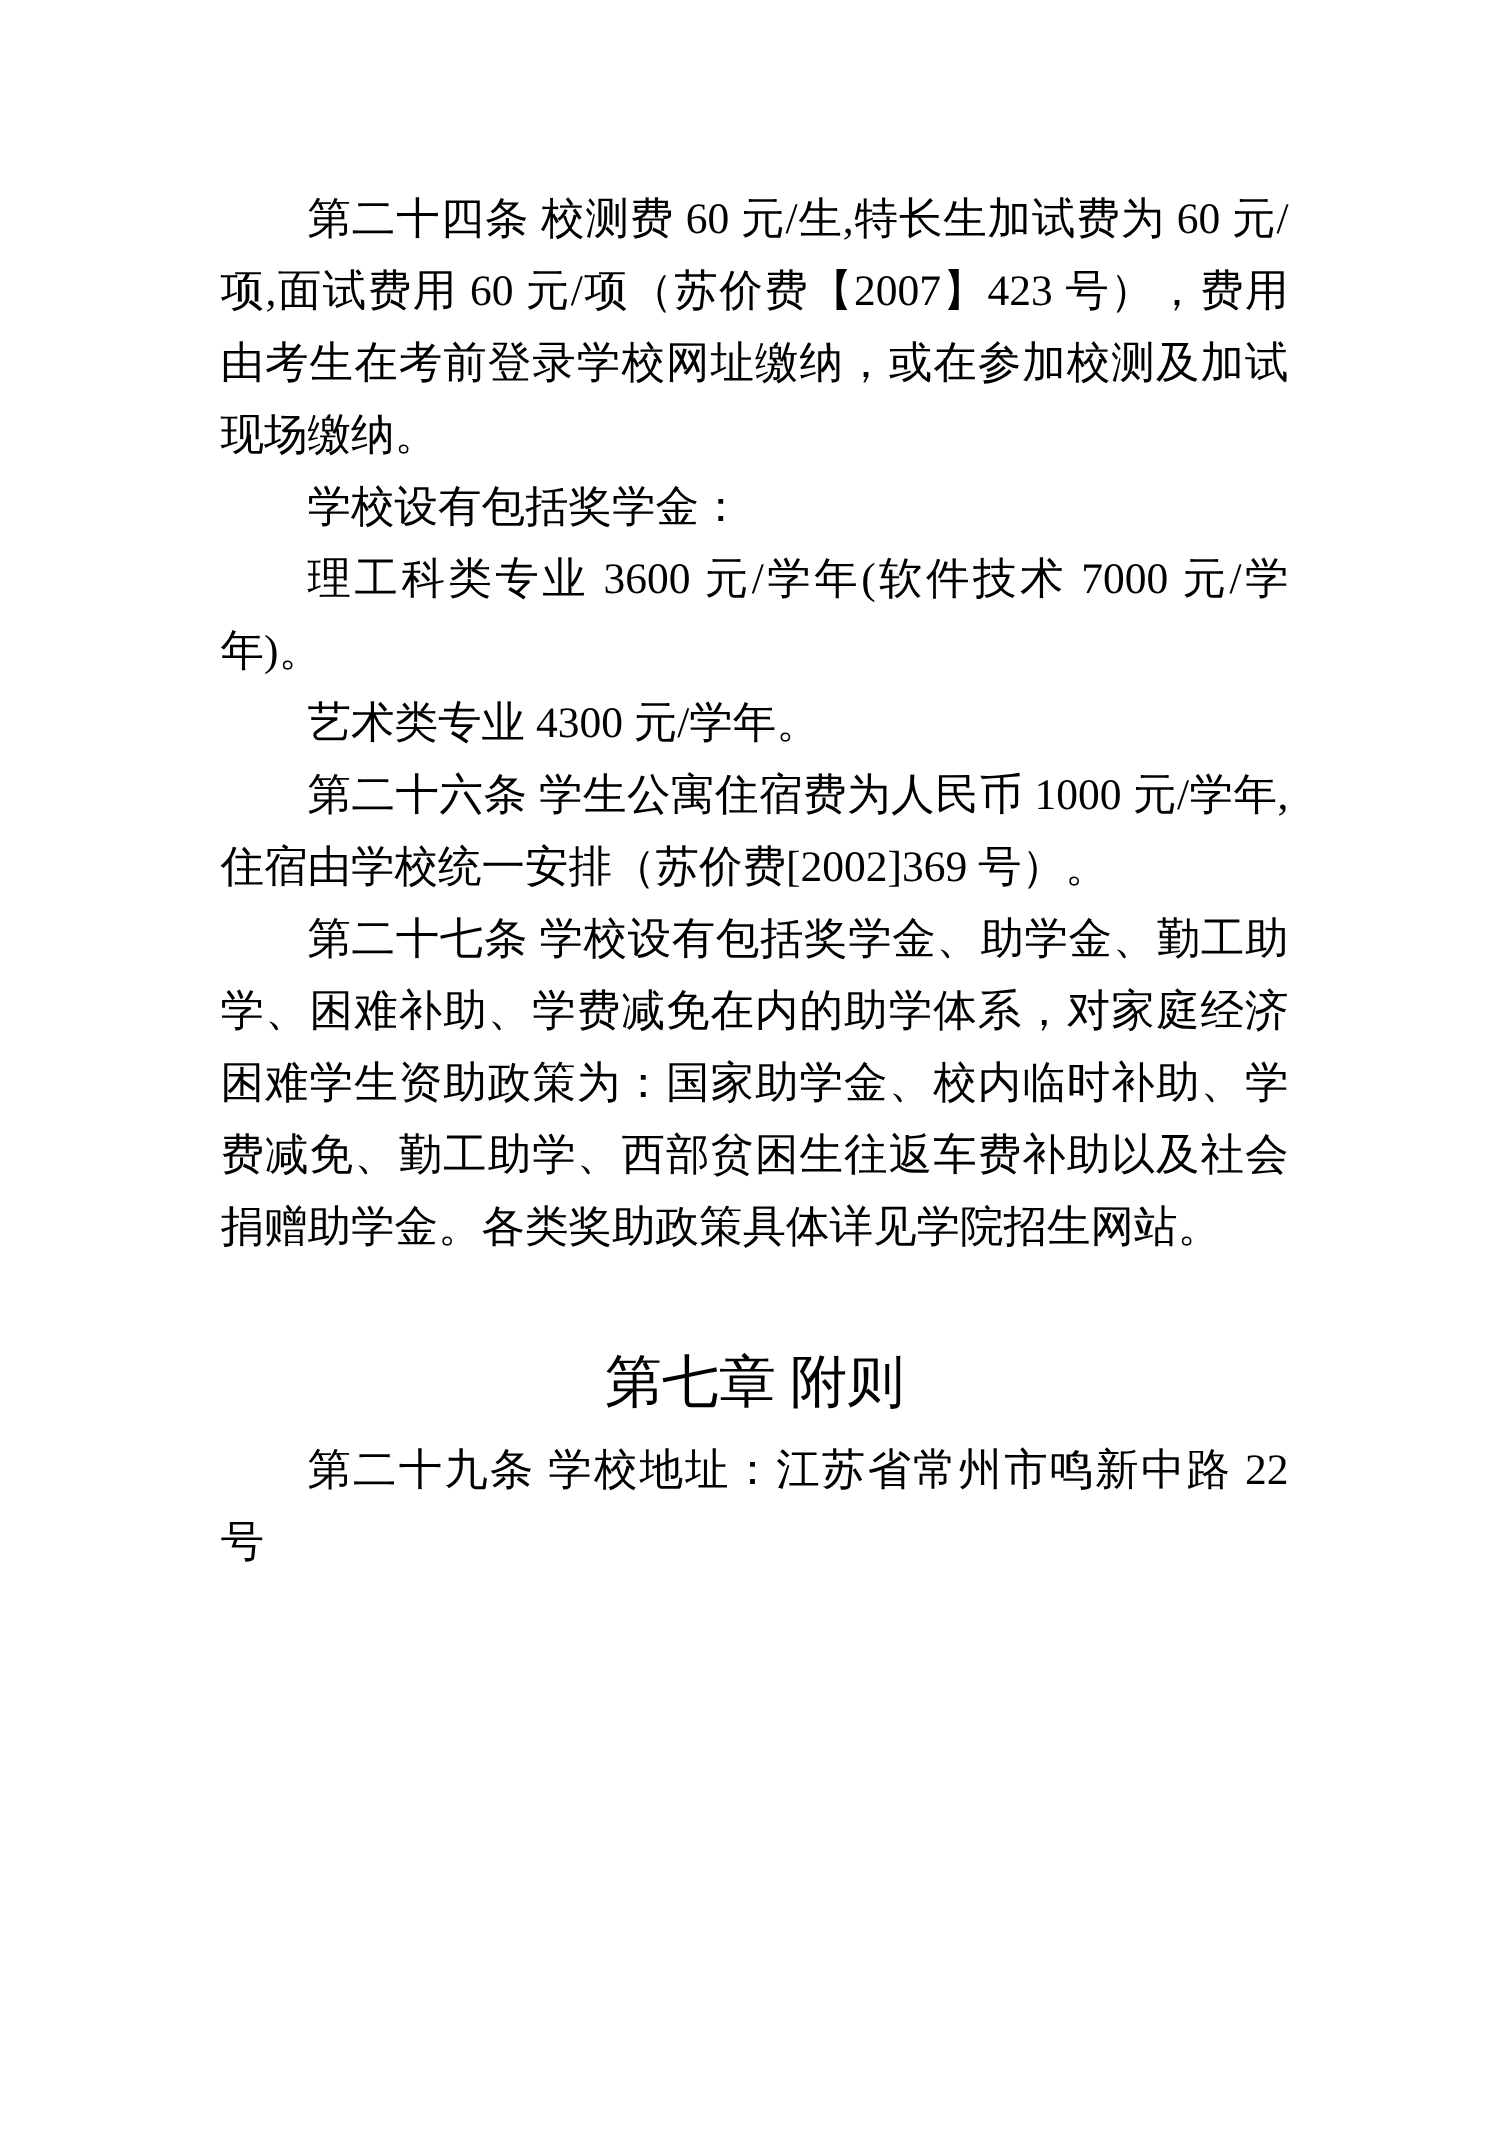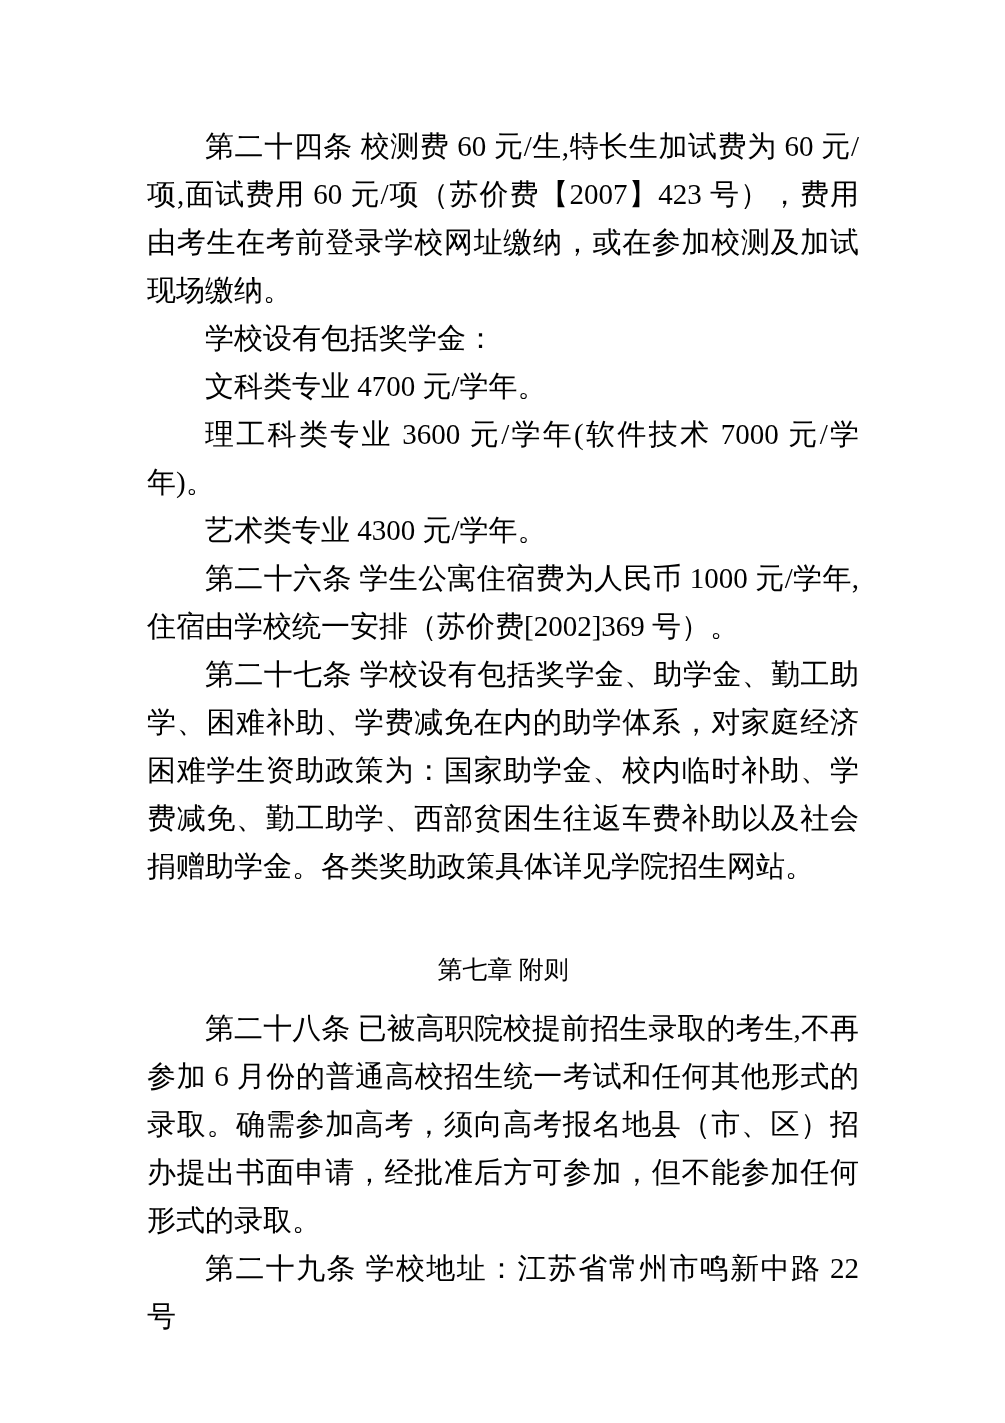--- a/index.html
+++ b/index.html
@@ -21,34 +21,32 @@
   .para {
     margin: 0;
     font-size: 29px;
     line-height: 48px;
     text-align: justify;
     text-indent: 2em;
     word-break: break-all;
   }
   .chapter {
     margin: 56px 0 10px 0;
-    font-size: 25px;
+    font-size: 38px;
     line-height: 48px;
     text-align: center;
     text-indent: 0;
     font-weight: 400;
   }
 </style>
 </head>
 <body>
 
 <div class="page">
   <p class="para">第二十四条 校测费 60 元/生,特长生加试费为 60 元/项,面试费用 60 元/项（苏价费【2007】423 号），费用由考生在考前登录学校网址缴纳，或在参加校测及加试现场缴纳。</p>
   <p class="para">学校设有包括奖学金：</p>
-  <p class="para">文科类专业 4700 元/学年。</p>
   <p class="para">理工科类专业 3600 元/学年(软件技术 7000 元/学年)。</p>
   <p class="para">艺术类专业 4300 元/学年。</p>
   <p class="para">第二十六条 学生公寓住宿费为人民币 1000 元/学年, 住宿由学校统一安排（苏价费[2002]369 号）。</p>
   <p class="para">第二十七条 学校设有包括奖学金、助学金、勤工助学、困难补助、学费减免在内的助学体系，对家庭经济困难学生资助政策为：国家助学金、校内临时补助、学费减免、勤工助学、西部贫困生往返车费补助以及社会捐赠助学金。各类奖助政策具体详见学院招生网站。</p>
   <h2 class="chapter">第七章 附则</h2>
-  <p class="para">第二十八条 已被高职院校提前招生录取的考生,不再参加 6 月份的普通高校招生统一考试和任何其他形式的录取。确需参加高考，须向高考报名地县（市、区）招办提出书面申请，经批准后方可参加，但不能参加任何形式的录取。</p>
   <p class="para">第二十九条 学校地址：江苏省常州市鸣新中路 22 号</p>
 </div>
 
 </body></html>

